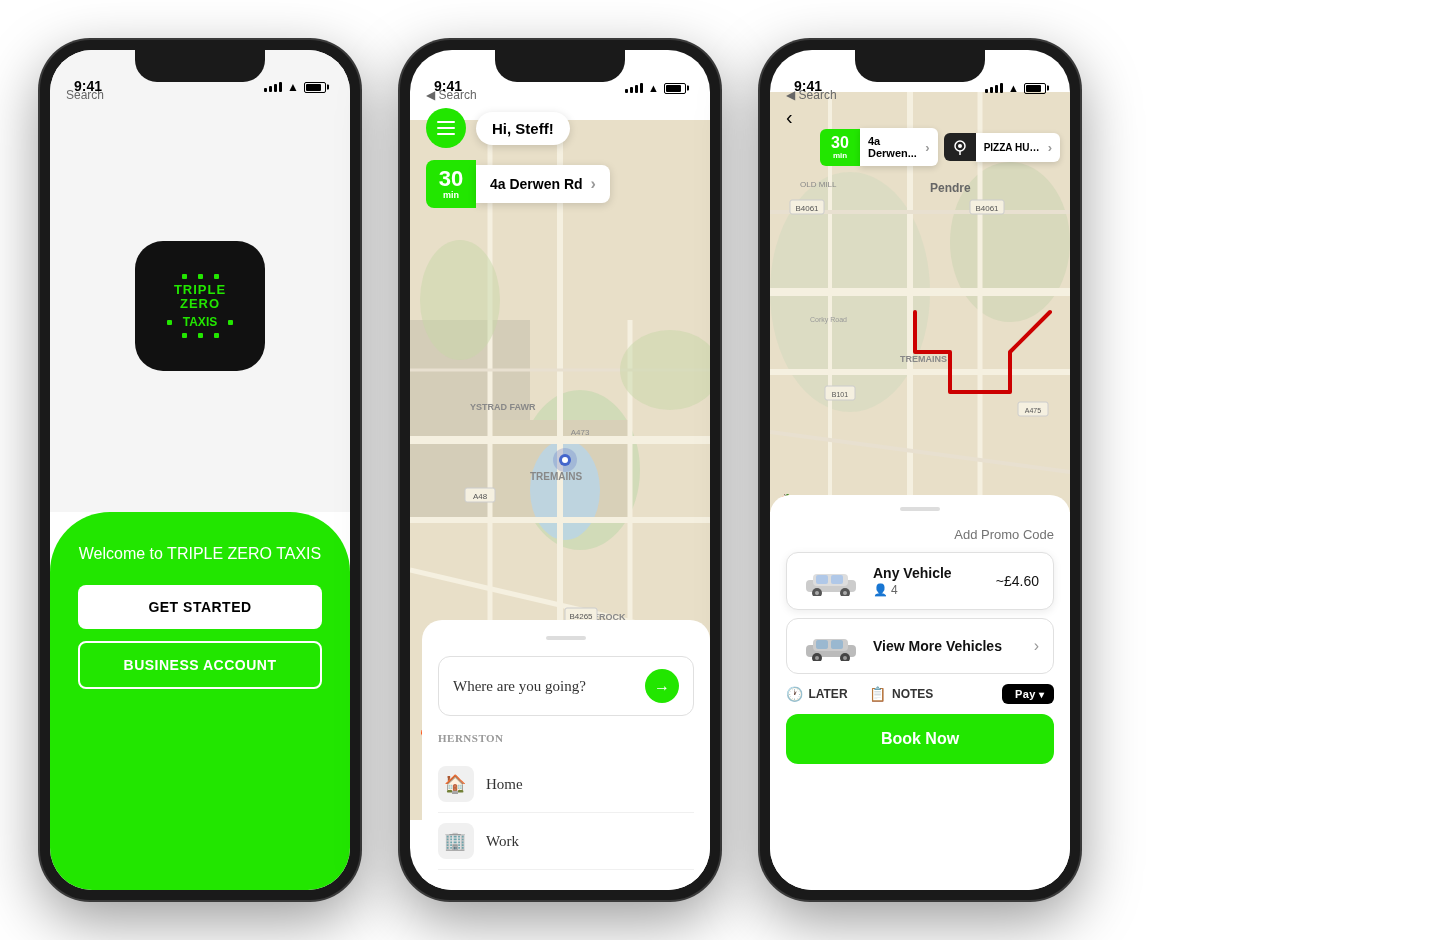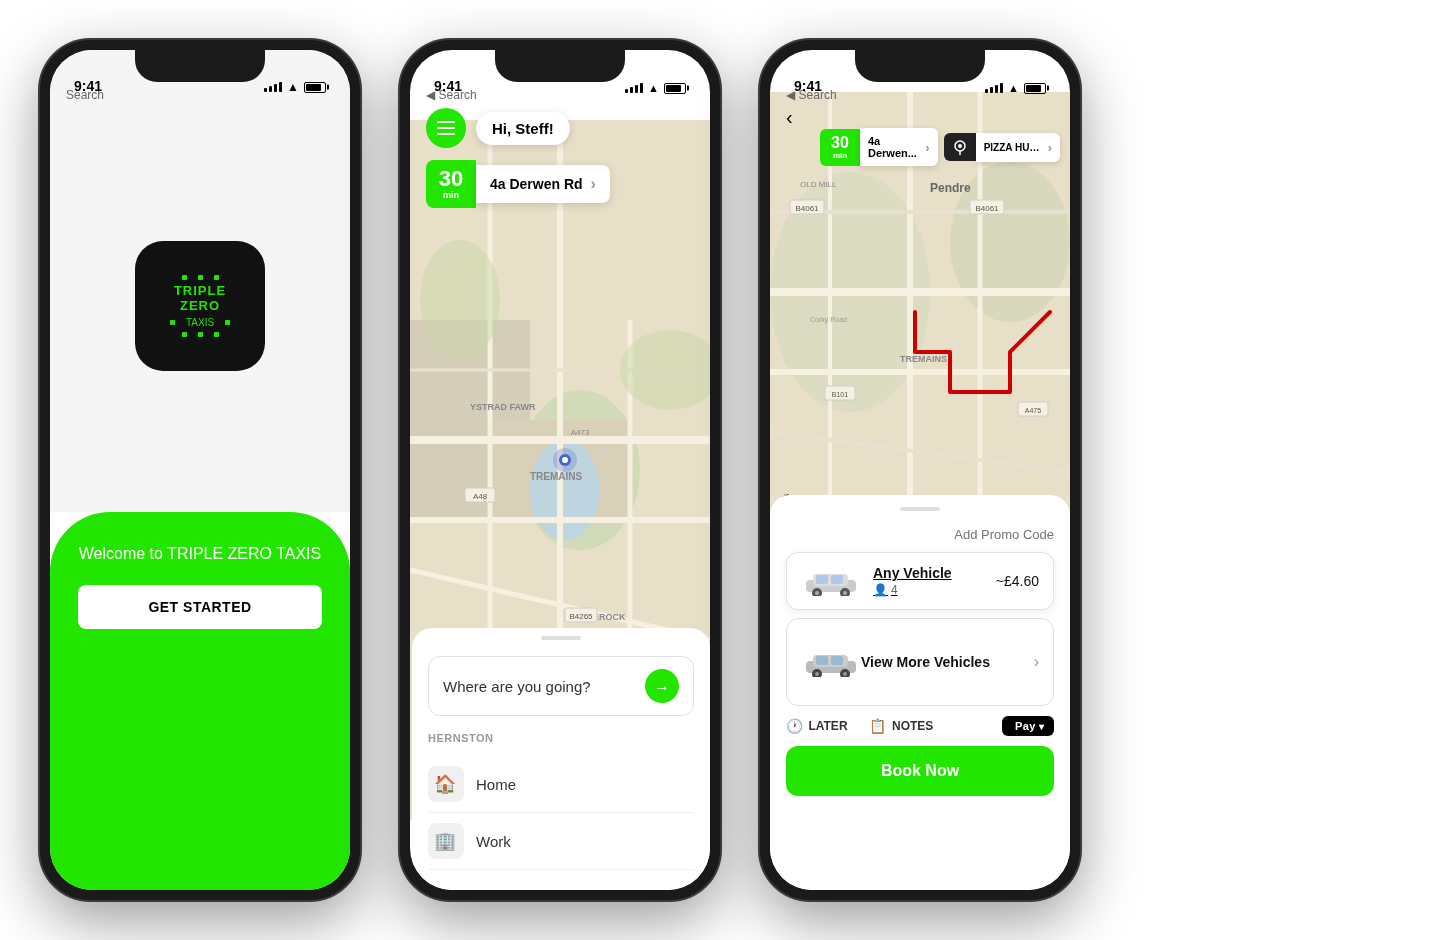--- a/index.html
+++ b/index.html
@@ -304,26 +304,27 @@
 
     .dest-arrow {
       color: #999;
       font-size: 16px;
     }
 
     
     .bottom-sheet-2 {
       position: absolute;
       bottom: 0;
-      left: 2px;
+      left: 12px;
       right: 0;
       background: #fff;
       border-radius: 20px 20px 0 0;
-      padding: 8px 16px 20px;
+      padding: 16px 16px 20px;
       z-index: 20;
+      font-family: Liberation Serif, serif;
     }
 
     .sheet-handle {
       width: 40px;
       height: 4px;
       background: #ddd;
       border-radius: 2px;
       margin: 0 auto 16px;
     }
 
@@ -517,21 +518,20 @@
     }
 
     .car-img {
       width: 60px;
       height: 30px;
       position: relative;
     }
 
     .vehicle-info {
       flex: 1;
-      text-decoration: underline;
     }
 
     .vehicle-name {
       font-size: 14px;
       font-weight: 700;
       color: #111;
     }
 
     .vehicle-seats {
       font-size: 12px;
@@ -544,24 +544,25 @@
 
     .vehicle-price {
       font-size: 14px;
       font-weight: 400;
       color: #111;
     }
 
     .view-more-row {
       display: flex;
       align-items: center;
-      padding: 28px 14px;
+      padding: 12px 14px;
       border: 1.5px solid #e0e0e0;
       border-radius: 12px;
       margin-bottom: 10px;
+      gap: 12px;
     }
 
     .view-more-text {
       flex: 1;
       font-size: 14px;
       font-weight: 700;
       color: #111;
     }
 
     .view-more-arrow {
@@ -665,40 +666,41 @@
             <div style="width:5px;height:5px;background:transparent;"></div>
             <div style="width:5px;height:5px;background:#22e600;border-radius:1px;"></div>
             <div style="width:5px;height:5px;background:transparent;"></div>
             <div style="width:5px;height:5px;background:#22e600;border-radius:1px;"></div>
           </div>
           <div style="color:#22e600;font-size:13px;font-weight:900;letter-spacing:1px;line-height:1.1;text-align:center;">TRIPLE</div>
           <div style="color:#22e600;font-size:13px;font-weight:900;letter-spacing:1px;line-height:1.1;text-align:center;">ZERO</div>
           <div style="display:flex;gap:3px;margin-top:4px;align-items:center;">
             <div style="width:5px;height:5px;background:#22e600;border-radius:1px;"></div>
             <div style="width:5px;height:5px;background:transparent;"></div>
-            <div style="color:#22e600;font-size:10px;font-weight:400;"> TAXIS</div>
+            <div style="color:#22e600;font-size:12px;font-weight:700;"> TAXIS</div>
             <div style="width:5px;height:5px;background:transparent;"></div>
             <div style="width:5px;height:5px;background:#22e600;border-radius:1px;"></div>
           </div>
           <div style="display:flex;gap:3px;margin-top:4px;">
             <div style="width:5px;height:5px;background:#22e600;border-radius:1px;"></div>
             <div style="width:5px;height:5px;background:transparent;"></div>
             <div style="width:5px;height:5px;background:#22e600;border-radius:1px;"></div>
             <div style="width:5px;height:5px;background:transparent;"></div>
             <div style="width:5px;height:5px;background:#22e600;border-radius:1px;"></div>
           </div>
         </div>
       </div>
 
       <div class="phone1-bottom">
         <div class="welcome-title">
           <div style="font-weight:400;font-size:16px;">Welcome to
 TRIPLE ZERO TAXIS</div>
         </div>
         <button class="btn-get-started">GET STARTED</button>
+        <button class="btn-business">BUSINESS ACCOUNT</button>
       </div>
     </div>
   </div>
 
   <div class="phone">
     <div class="phone-inner">
       <div class="notch"></div>
 
       <div class="map-container">
         <svg width="100%" height="100%" viewBox="0 0 300 700" xmlns="http://www.w3.org/2000/svg">

